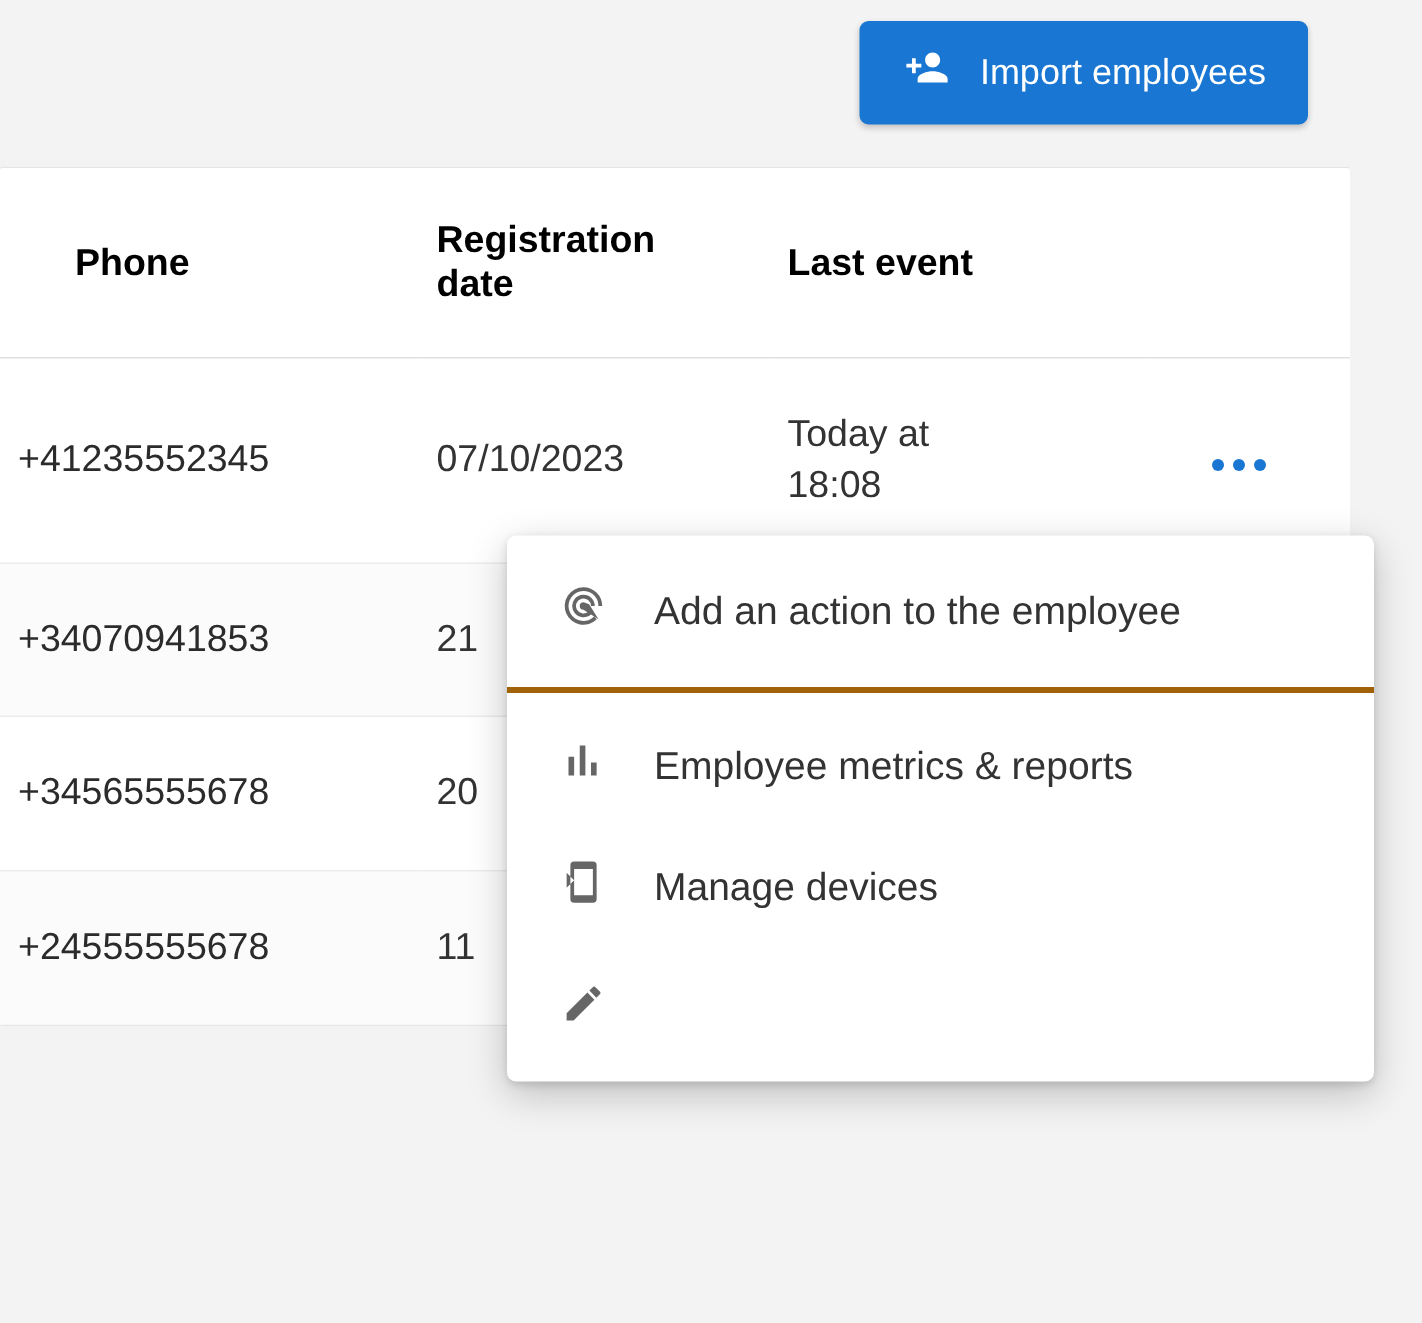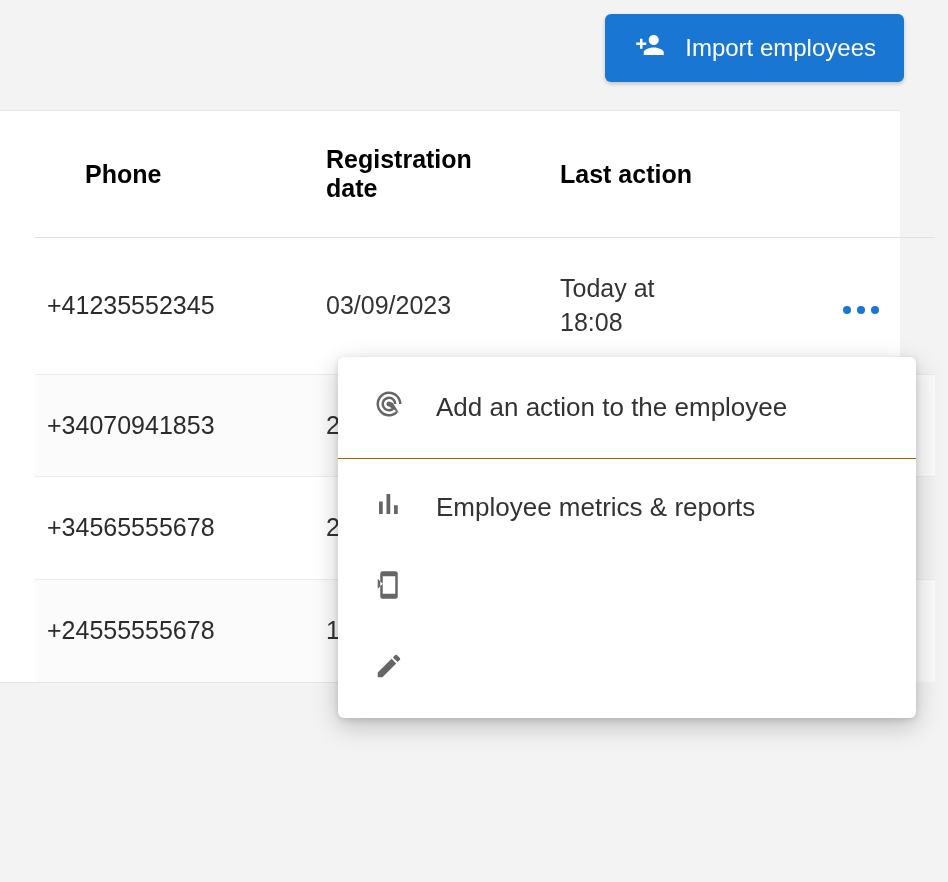--- a/index.html
+++ b/index.html
@@ -7,21 +7,21 @@
       font-family: -apple-system, BlinkMacSystemFont, "Segoe UI", Helvetica, Arial, sans-serif;
       background: #f3f3f3;
       width: 948px;
       height: 882px;
       overflow: hidden;
       position: relative;
     }
     .toolbar {
       display: flex;
       justify-content: flex-end;
-      padding: 14px 44px 28px 48px;
+      padding: 14px 76px 28px 48px;
     }
     .import-btn {
       background: #1976d2;
       color: #fff;
       border: none;
       border-radius: 6px;
       padding: 16px 28px;
       font-size: 24px;
       font-weight: 400;
       display: flex;
@@ -31,21 +31,21 @@
       box-shadow: 0 2px 4px rgba(0,0,0,0.2);
     }
     .import-btn svg { width: 34px; height: 30px; fill: #fff; }
     .table-container {
       background: #fff;
       border-top: 1px solid #e5e5e5;
       border-bottom: 1px solid #e5e5e5;
       border-radius: 2px;
       margin-right: 48px;
     }
-    table { width: 100%; border-collapse: collapse; margin-left: 35px; }
+    table { width: 100%; border-collapse: collapse; }
     thead th {
       text-align: left;
       font-weight: 700;
       font-size: 25px;
       color: #000;
       padding: 34px 20px 34px 12px;
       border-bottom: 1px solid #e0e0e0;
       vertical-align: middle;
     }
     thead th:first-child { padding-left: 50px; }
@@ -83,21 +83,21 @@
     }
     .dropdown .menu-item {
       display: flex;
       align-items: center;
       gap: 32px;
       padding: 32px 36px;
       font-size: 26px;
       color: #333;
       cursor: pointer;
     }
-    .dropdown .menu-item.sep { border-bottom: 1px solid #a16207; }
+    .dropdown .menu-item.sep { border-bottom: 4px solid #a16207; }
     .dropdown .menu-item svg { width: 30px; height: 30px; fill: #666; flex-shrink: 0; }
     .dropdown .menu-item.secondary { padding-top: 22px; padding-bottom: 22px; }
   </style>
 </head>
 <body>
 
 <div class="toolbar">
   <button class="import-btn">
     <span>
       <svg viewBox="0 0 24 24">
@@ -107,28 +107,28 @@
     <span>Import employees</span>
   </button>
 </div>
 
 <div class="table-container">
   <table>
     <thead>
       <tr>
         <th class="col-phone">Phone</th>
         <th class="col-reg">Registration date</th>
-        <th class="col-last">Last action</th>
+        <th class="col-last">Last event</th>
         <th class="col-actions"></th>
       </tr>
     </thead>
     <tbody>
       <tr>
         <td class="col-phone">+41235552345</td>
-        <td class="col-reg">03/09/2023</td>
+        <td class="col-reg">07/10/2023</td>
         <td class="col-last">Today at
 18:08</td>
         <td class="col-actions">
           <span class="dots">
               <span></span>
               <span></span>
               <span></span>
             </span>
         </td>
       </tr>
@@ -188,20 +188,21 @@
         </svg>
     </span>
     <span>Employee metrics &amp; reports</span>
   </div>
   <div class="menu-item secondary">
     <span>
       <svg viewBox="0 0 24 24">
           <path d="M17 1H7a2 2 0 0 0-2 2v18a2 2 0 0 0 2 2h10a2 2 0 0 0 2-2V3a2 2 0 0 0-2-2zm0 18H7V5h10v14zM3 7l4 4-4 4V7z"></path>
         </svg>
     </span>
+    <span>Manage devices</span>
   </div>
   <div class="menu-item secondary" style="padding-bottom:30px;">
     <span>
       <svg viewBox="0 0 24 24">
           <path d="M3 17.25V21h3.75L17.81 9.94l-3.75-3.75L3 17.25zM20.71 7.04a1 1 0 0 0 0-1.41l-2.34-2.34a1 1 0 0 0-1.41 0l-1.83 1.83 3.75 3.75 1.83-1.83z"></path>
         </svg>
     </span>
   </div>
 </div>
 

